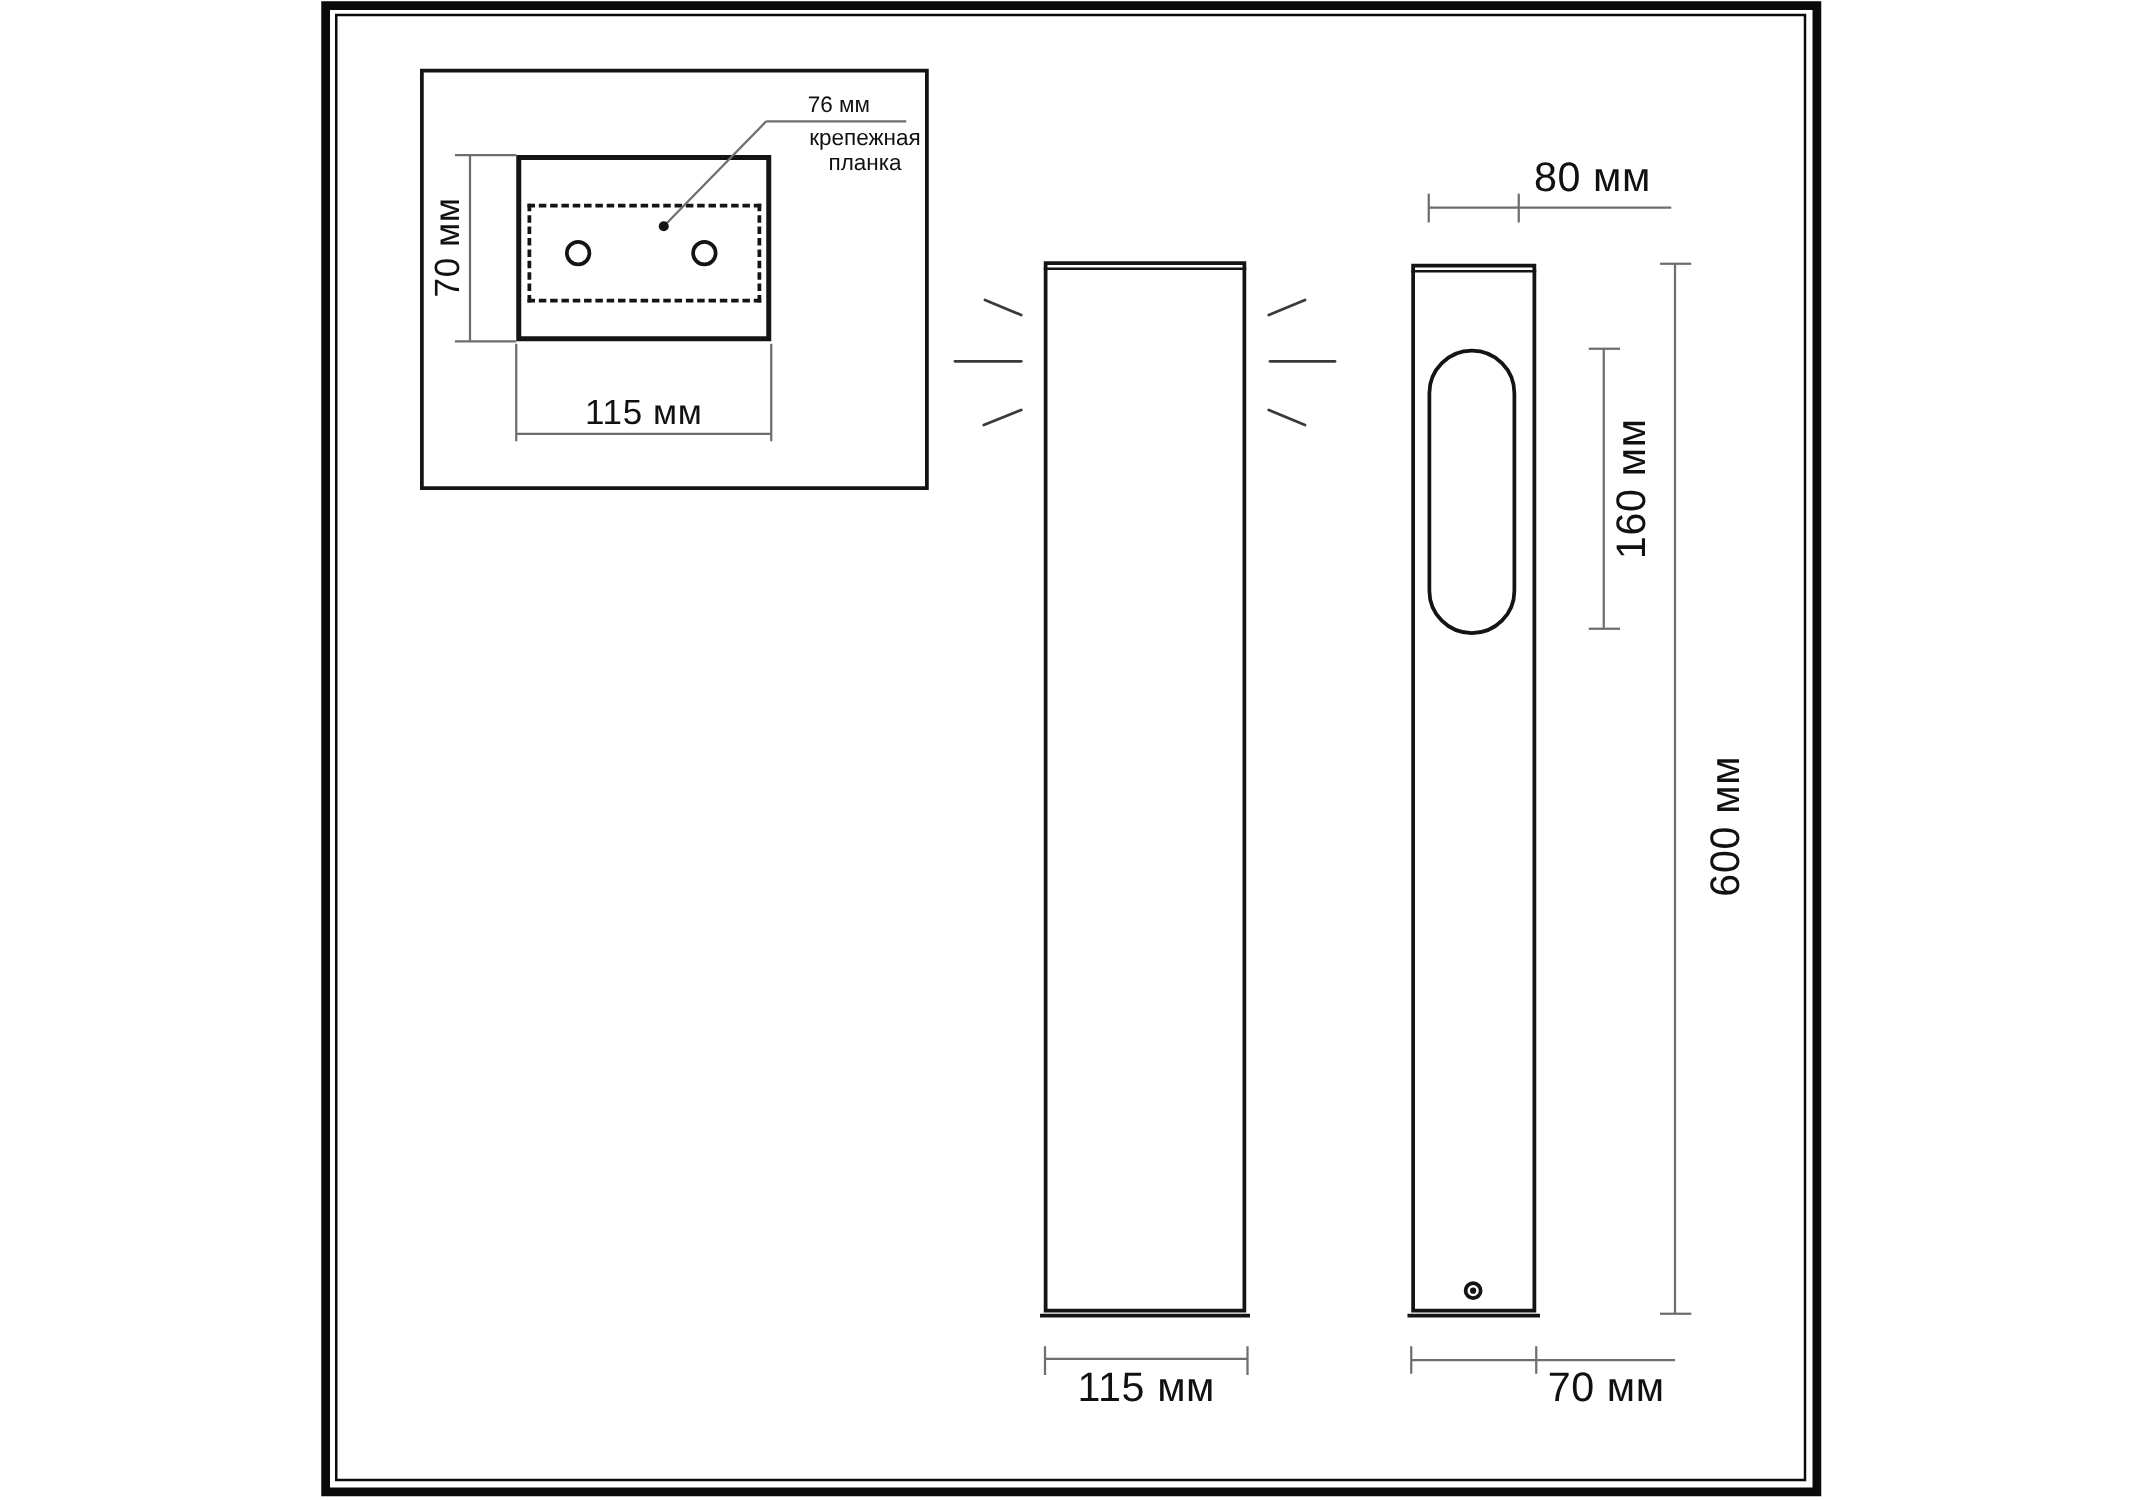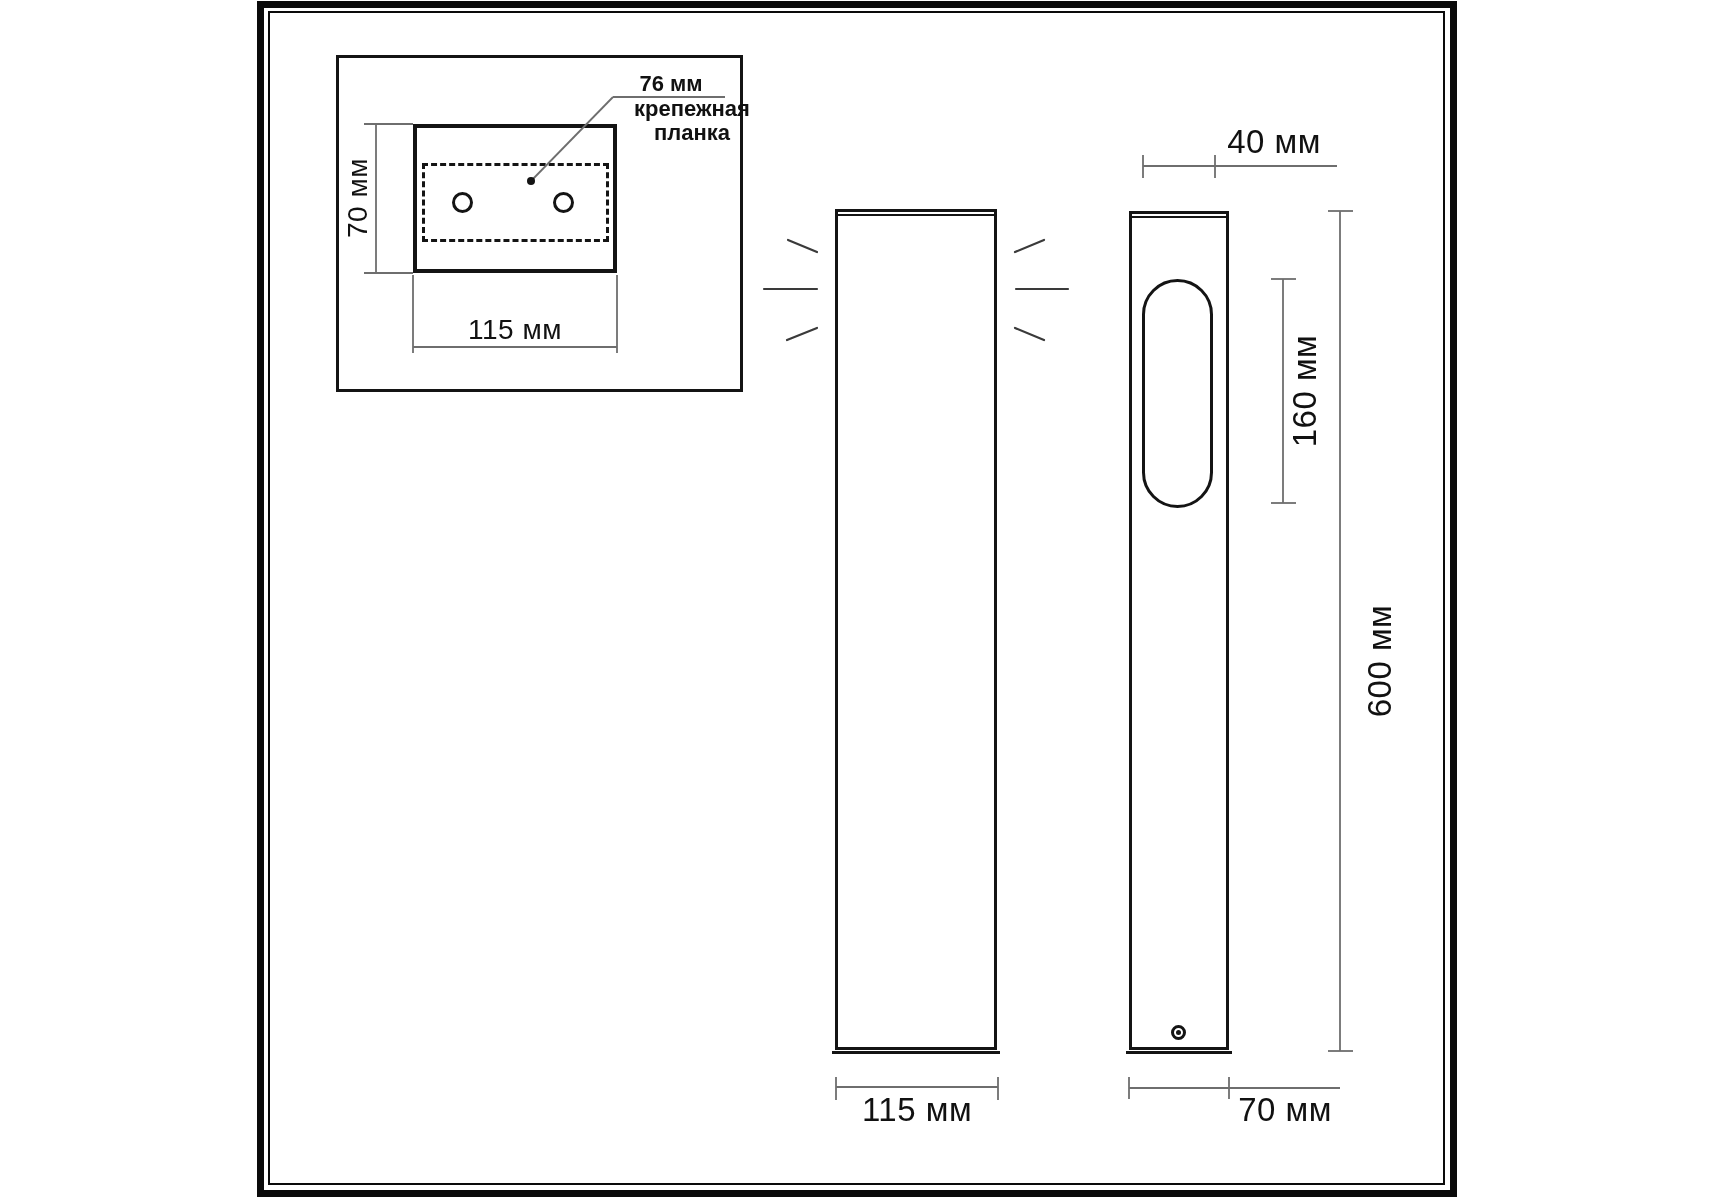--- a/index.html
+++ b/index.html
@@ -73,21 +73,21 @@
   .dim{
     position:absolute;white-space:nowrap;color:#111;
     transform:translate(-50%,-50%);
     font-size:33px;letter-spacing:0.5px;
   }
   .dim.small{font-size:28px;}
   .dim.rot{transform:translate(-50%,-50%) rotate(-90deg);}
   .note{
     position:absolute;white-space:nowrap;color:#111;
     transform:translate(-50%,-50%);
-    font-size:22px;font-weight:bold;
+    font-size:18px;font-weight:normal;
   }
   .note.multiline{white-space:pre-line;text-align:center;line-height:1.1;}
 </style>
 </head>
 <body>
 
 <div id="canvas">
 
   <div class="abs frame-outer"></div>
   <div class="abs frame-inner"></div>
@@ -173,18 +173,18 @@
   </svg>
 
   <div class="note" style="left:671px;top:84px;">76 мм</div>
   <div class="note multiline" style="left:692px;top:121px;">крепежная
 планка</div>
   <div class="dim small rot" style="left:358px;top:198px;">70 мм</div>
   <div class="dim small" style="left:515px;top:330px;">115 мм</div>
 
   <div class="dim" style="left:917px;top:1110px;">115 мм</div>
 
-  <div class="dim" style="left:1274px;top:142px;">40 мм</div>
+  <div class="dim" style="left:1274px;top:142px;">80 мм</div>
   <div class="dim rot" style="left:1305px;top:391px;">160 мм</div>
   <div class="dim rot" style="left:1380px;top:661px;">600 мм</div>
   <div class="dim" style="left:1285px;top:1110px;">70 мм</div>
 
 </div>
 
 </body></html>

